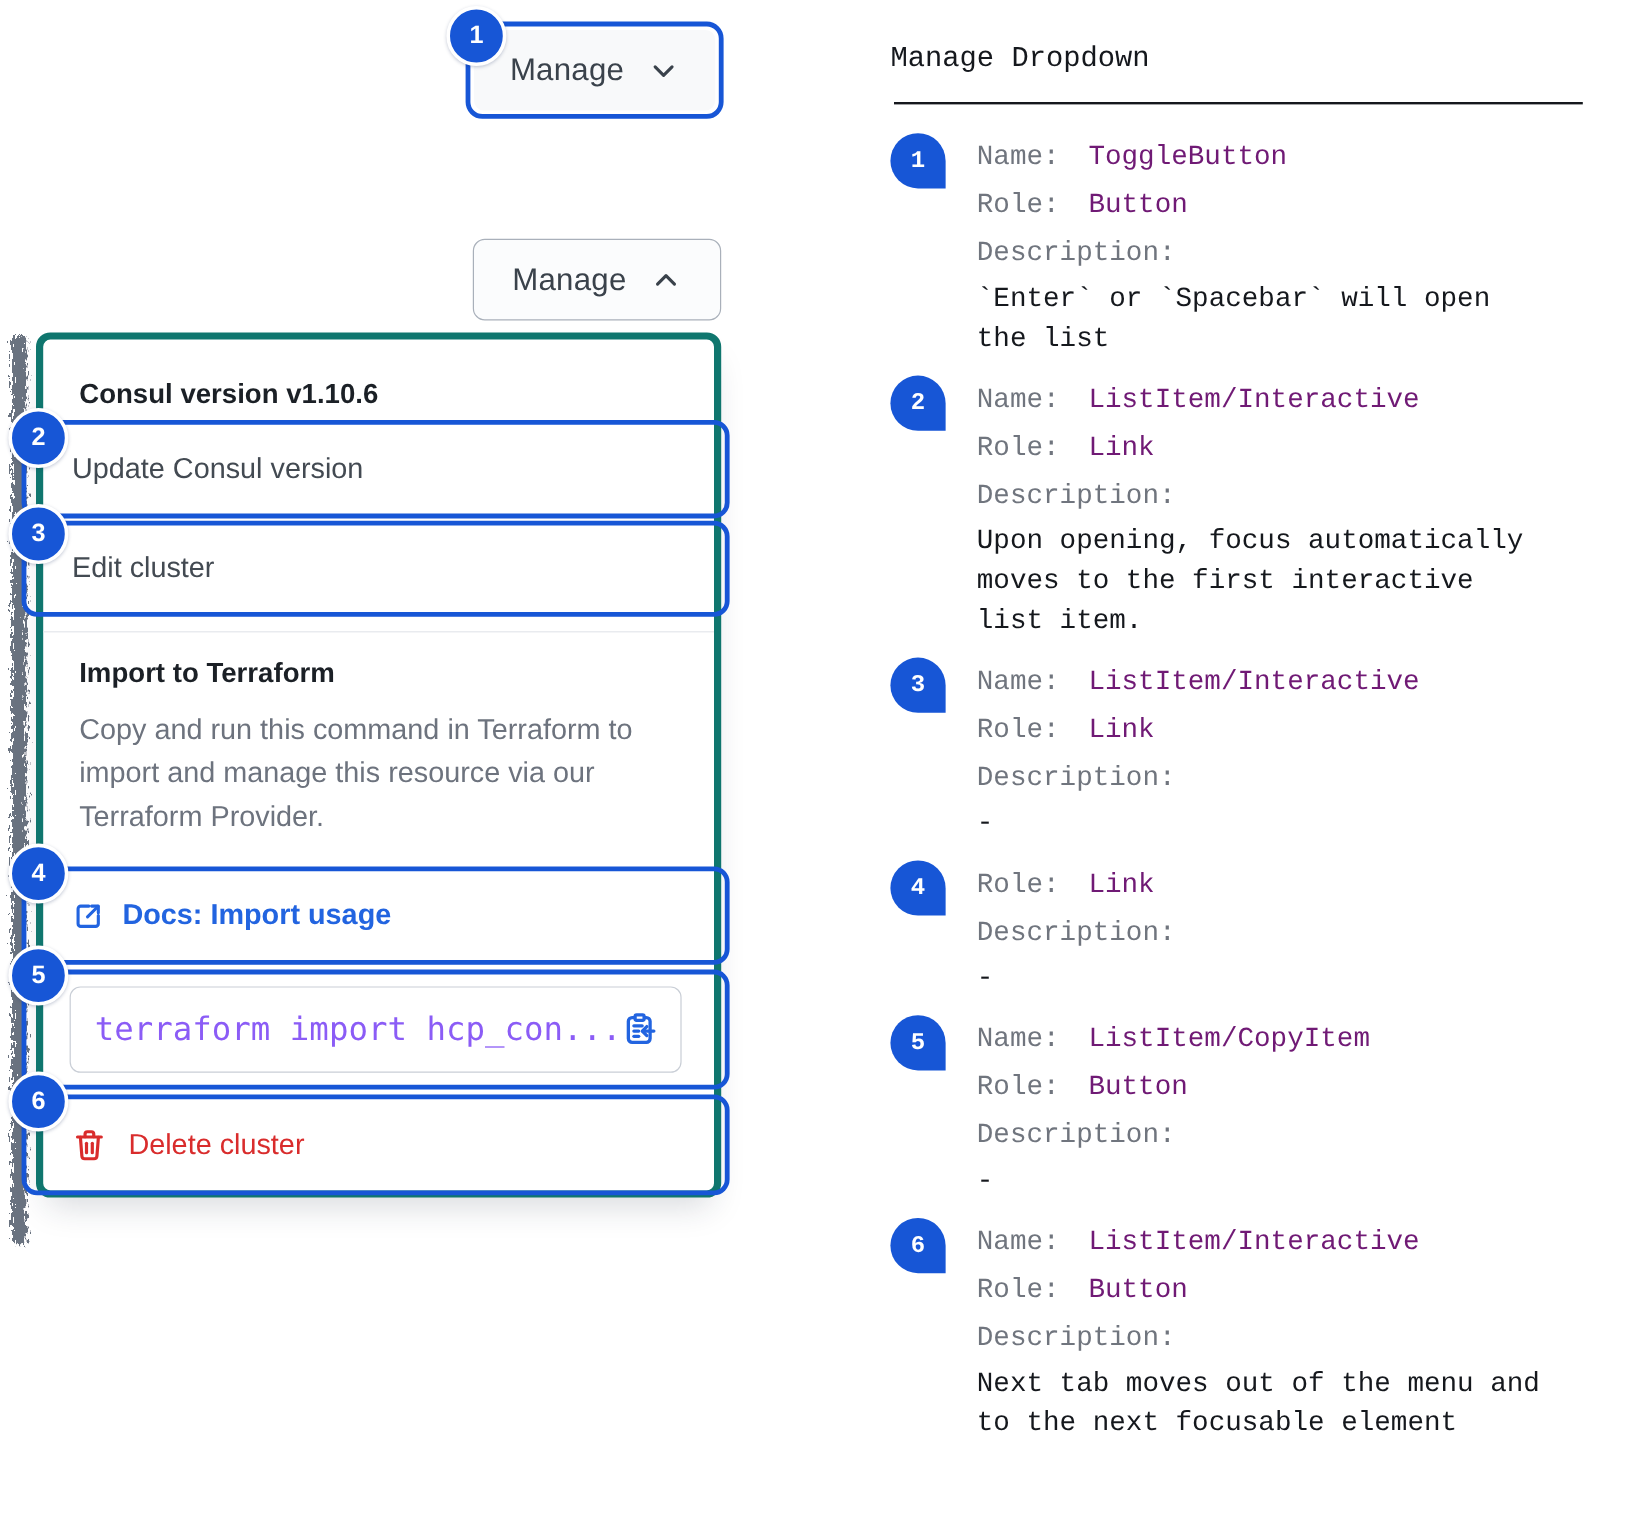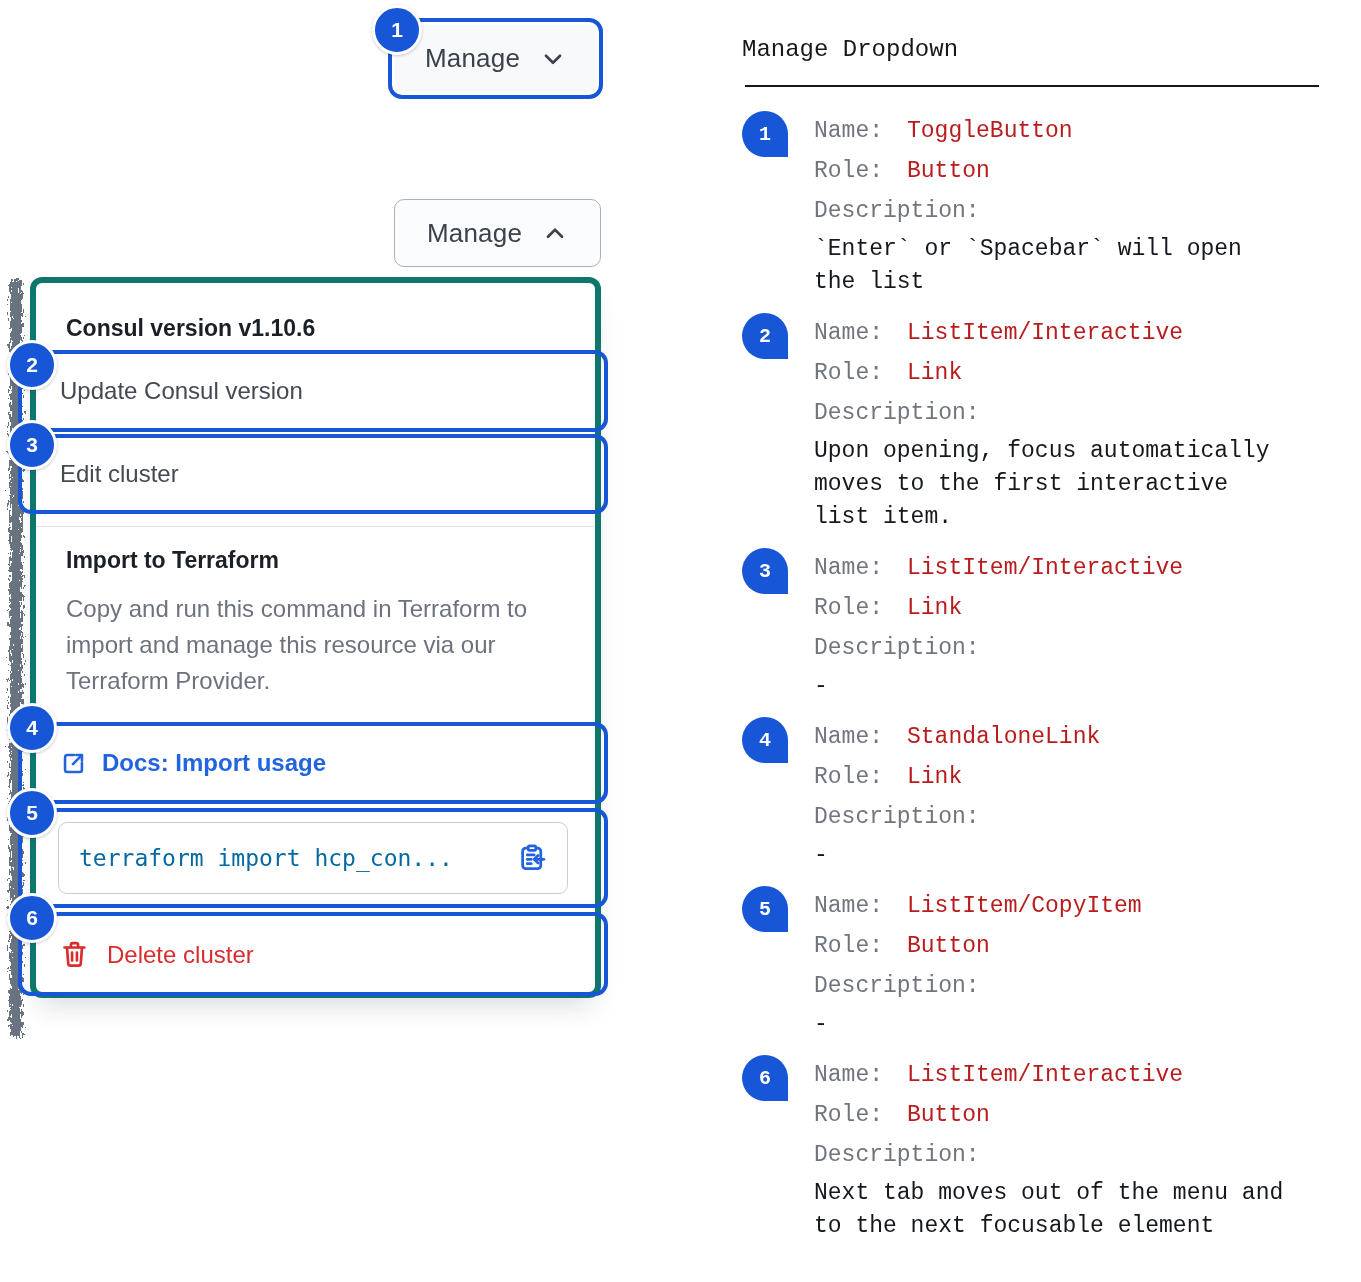--- a/index.html
+++ b/index.html
@@ -40,35 +40,35 @@
   .anno-2{top:350px;height:82px;}
   .anno-3{top:434px;height:80px;}
   .anno-4{top:722px;height:82px;}
   .anno-5{top:808px;height:100px;}
   .anno-6{top:912px;height:84px;}
   .menu-item-label{margin-left:38px;font-size:24px;color:#434a52;}
   .docs-row{margin-left:38px;display:flex;align-items:center;gap:15px;}
   .docs-link{font-size:24px;font-weight:600;color:#2264e0;}
   .code-field{margin-left:36px;width:510px;height:72px;box-sizing:border-box;border:1.5px solid #c9ced6;border-radius:9px;
     background:#fff;display:flex;align-items:center;justify-content:space-between;padding:0 20px;}
-  .code-text{font-family:"DejaVu Sans Mono",monospace;font-size:23px;color:#0369a1;white-space:nowrap;text-align:right;}
+  .code-text{font-family:"DejaVu Sans Mono",monospace;font-size:27px;color:#8b5cf6;white-space:nowrap;text-align:right;}
   .delete-row{margin-left:38px;display:flex;align-items:flex-end;gap:18px;}
   .delete-label{font-size:24px;font-weight:500;color:#d92c2c;}
   .icon-btn{background:none;border:none;padding:0;display:flex;align-items:center;cursor:pointer;}
 
   
   .spec{position:absolute;left:742px;top:36px;width:580px;font-family:Liberation Mono, monospace;color:#15181d;}
   .spec-title{font-size:24px;color:#15181d;}
   .spec-hr{margin-top:22px;border:none;border-top:2px solid #15181d;width:574px;}
   .spec-items{margin-top:24px;display:flex;flex-direction:column;}
   .spec-item{display:grid;grid-template-columns:72px 1fr;margin-bottom:14px;}
   .spec-text{padding-top:0px;}
   .spec-row{font-size:23px;line-height:40px;white-space:nowrap;}
   .spec-lab{color:#70757e;}
-  .spec-val{color:#b91c1c;font-weight:500;margin-left:24px;}
+  .spec-val{color:#701a75;font-weight:500;margin-left:24px;}
   .spec-desc{font-size:23px;line-height:33px;max-width:482px;color:#15181d;margin-top:2px;}
 </style>
 </head>
 <body>
 
 <div class="canvas">
 
   <svg class="torn-strip" width="34" height="772">
     <defs>
       <filter id="rough" x="-40%" y="-2%" width="180%" height="104%">
@@ -235,23 +235,20 @@
   </div>
 
   <div class="spec-item">
     <div>
       <div class="badge-tear">
         <span class="tpl-num">4</span>
       </div>
     </div>
     <div class="spec-text">
       <div class="spec-row">
-        <span class="spec-lab tpl-lab-name">Name:</span><span class="spec-val tpl-name">StandaloneLink</span>
-      </div>
-      <div class="spec-row">
         <span class="spec-lab tpl-lab-role">Role:</span><span class="spec-val tpl-role">Link</span>
       </div>
       <div class="spec-row">
         <span class="spec-lab tpl-lab-desc">Description:</span>
       </div>
       <div class="spec-desc tpl-desc">-</div>
     </div>
   </div>
 
   <div class="spec-item">

